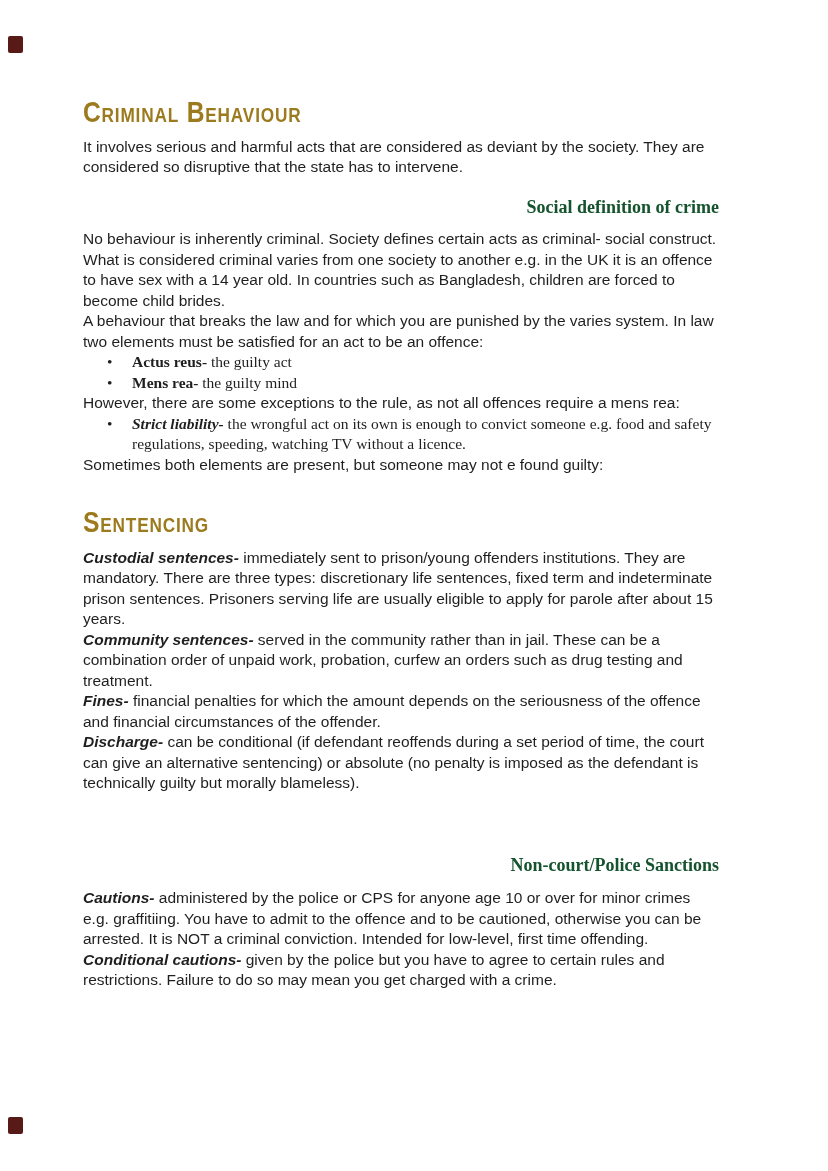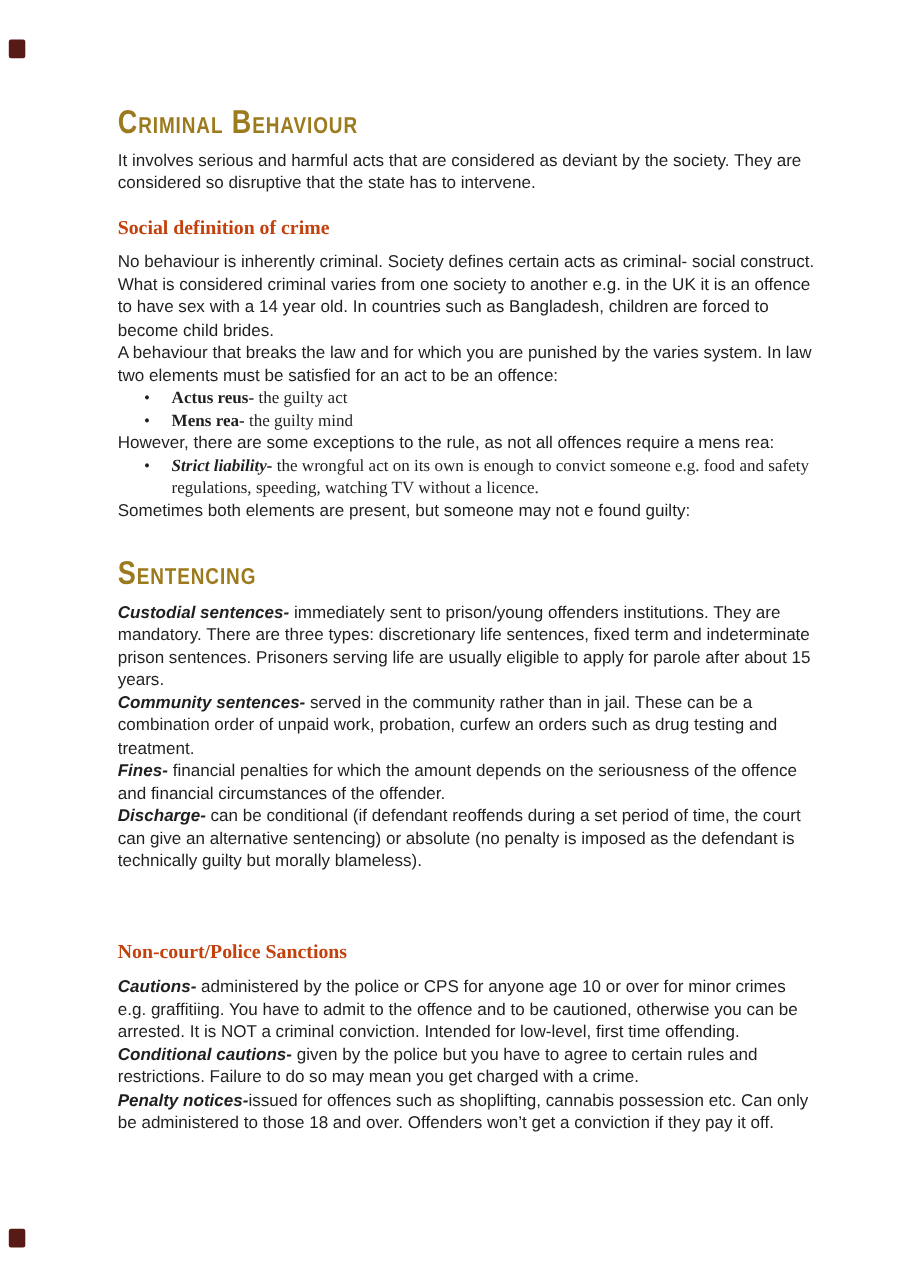--- a/index.html
+++ b/index.html
@@ -6,21 +6,21 @@
   body {
     width: 828px; height: 1171px;
     background: #ffffff;
     position: relative;
     overflow: hidden;
     font-family: "Liberation Sans", sans-serif;
     color: #1f1f1f;
   }
   .page {
     position: absolute;
-    left: 107px; top: 96px;
+    left: 83px; top: 96px;
     width: 636px;
   }
   .corner-mark {
     position: absolute;
     width: 15px; height: 17px;
     background: #571a16;
     border-radius: 2px;
     left: 8px;
   }
   .corner-mark.top { top: 36px; }
@@ -35,24 +35,25 @@
     letter-spacing: 1px;
     transform: scaleX(0.82);
     transform-origin: left center;
     margin: 0;
     line-height: 1.05;
     white-space: nowrap;
   }
   .h-red {
     font-family: "Liberation Serif", serif;
     font-weight: 700;
-    color: #c2410c;
+    color: #14532d;
     font-size: 18px;
     margin: 0;
     line-height: 1.2;
+    text-align: right;
   }
   p.body-text {
     font-size: 15.5px;
     line-height: 20.5px;
     margin: 0;
   }
   .lead-bold { font-weight: 700; }
   .lead-bi { font-weight: 700; font-style: italic; }
 
   ul.bullets {
@@ -113,15 +114,14 @@
 
   <p class="body-text"><span class="lead-bi">Custodial sentences-</span><span> immediately sent to prison/young offenders institutions. They are mandatory. There are three types: discretionary life sentences, fixed term and indeterminate prison sentences. Prisoners serving life are usually eligible to apply for parole after about 15 years.</span></p>
   <p class="body-text"><span class="lead-bi">Community sentences-</span><span> served in the community rather than in jail. These can be a combination order of unpaid work, probation, curfew an orders such as drug testing and treatment.</span></p>
   <p class="body-text"><span class="lead-bi">Fines-</span><span> financial penalties for which the amount depends on the seriousness of the offence and financial circumstances of the offender.</span></p>
   <p class="body-text"><span class="lead-bi">Discharge-</span><span> can be conditional (if defendant reoffends during a set period of time, the court can give an alternative sentencing) or absolute (no penalty is imposed as the defendant is technically guilty but morally blameless).</span></p>
 
   <h2 class="h-red gap-sanctions">Non-court/Police Sanctions</h2>
 
   <p class="body-text"><span class="lead-bi">Cautions-</span><span> administered by the police or CPS for anyone age 10 or over for minor crimes e.g. graffitiing. You have to admit to the offence and to be cautioned, otherwise you can be arrested. It is NOT a criminal conviction. Intended for low-level, first time offending.</span></p>
   <p class="body-text"><span class="lead-bi">Conditional cautions-</span><span> given by the police but you have to agree to certain rules and restrictions. Failure to do so may mean you get charged with a crime.</span></p>
-  <p class="body-text"><span class="lead-bi">Penalty notices-</span><span>issued for offences such as shoplifting, cannabis possession etc. Can only be administered to those 18 and over. Offenders won’t get a conviction if they pay it off.</span></p>
 
 </div>
 
 </body></html>

